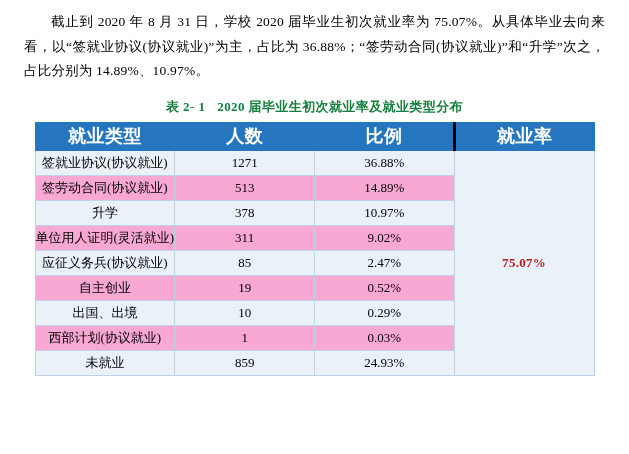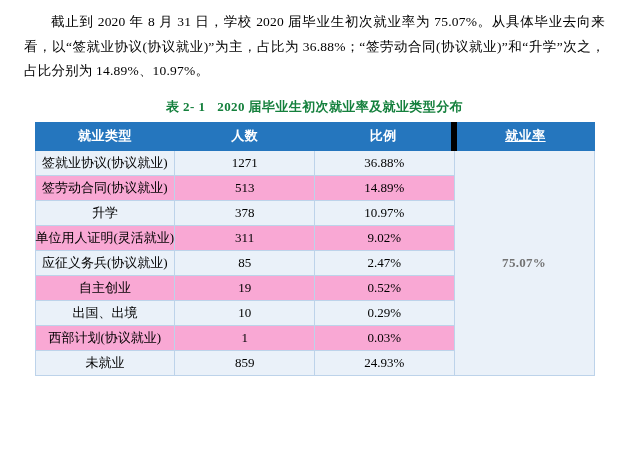--- a/index.html
+++ b/index.html
@@ -54,42 +54,41 @@
     font-size: 13px;
     height: 24px;
     padding: 0;
     font-family: "Liberation Serif", "DejaVu Serif", serif;
   }
   table.data thead th {
     background: #2576be;
     color: #ffffff;
     font-weight: bold;
     border: 1px solid #2576be;
-    font-size: 13px;
+    font-size: 18px;
     height: 27px;
     letter-spacing: 0.5px;
     text-align: center;
   }
   table.data thead th.rate-head {
-    border-left: 6px solid #000000;
-    text-decoration: underline;
+    border-left: 3px solid #000000;
   }
   td.c-type { width: 218px; }
   td.c-num  { width: 124px; }
   td.c-pct  { width: 112px; }
   td.c-rate { width: 106px; }
   tbody tr.alt td {
     background: #eaf1f9;
   }
   tbody tr.plain td {
     background: #f9a8d4;
   }
   td.rate-cell {
     background: #eaf1f9 !important;
-    color: #737373;
+    color: #b91c1c;
     font-weight: bold;
     font-size: 20px;
     vertical-align: middle;
     letter-spacing: 0.3px;
   }
   .notes {
     width: 560px;
     margin: 10px auto 0 auto;
     font-size: 10.5px;
     line-height: 1.55;

